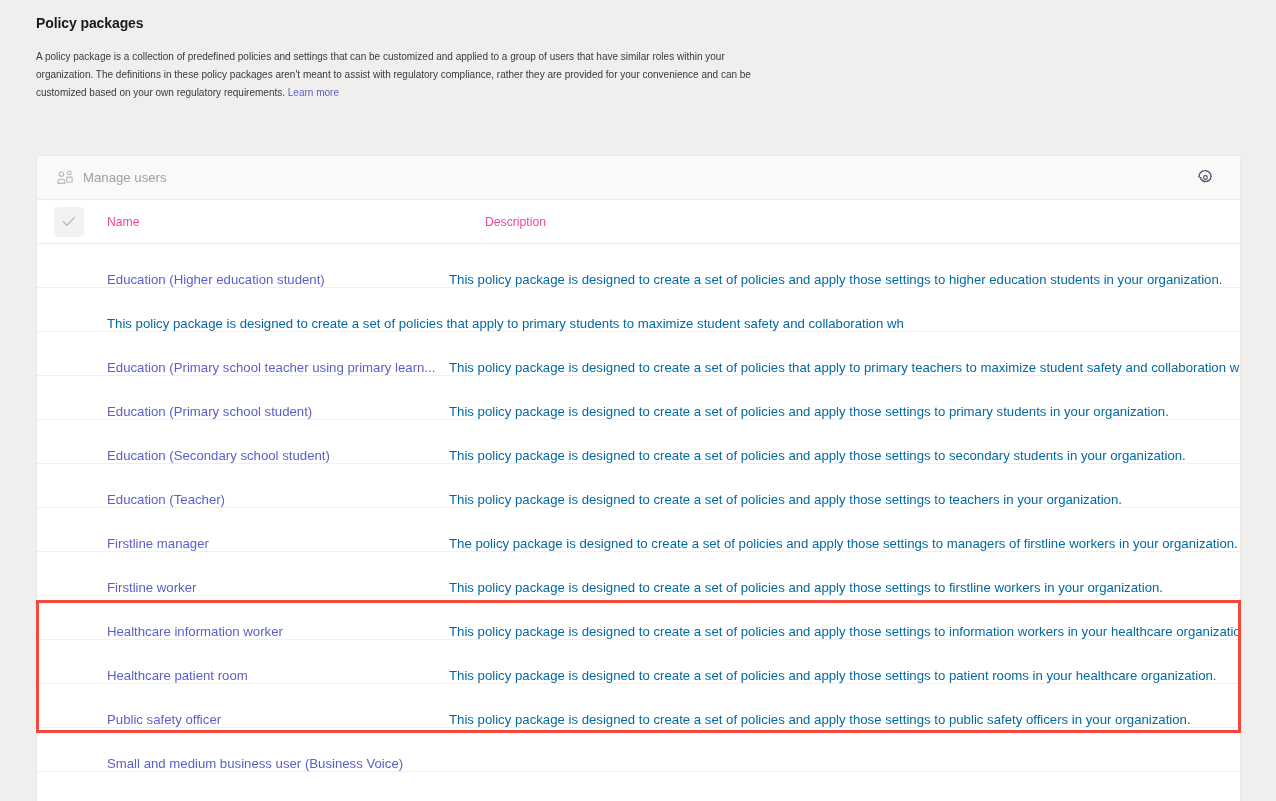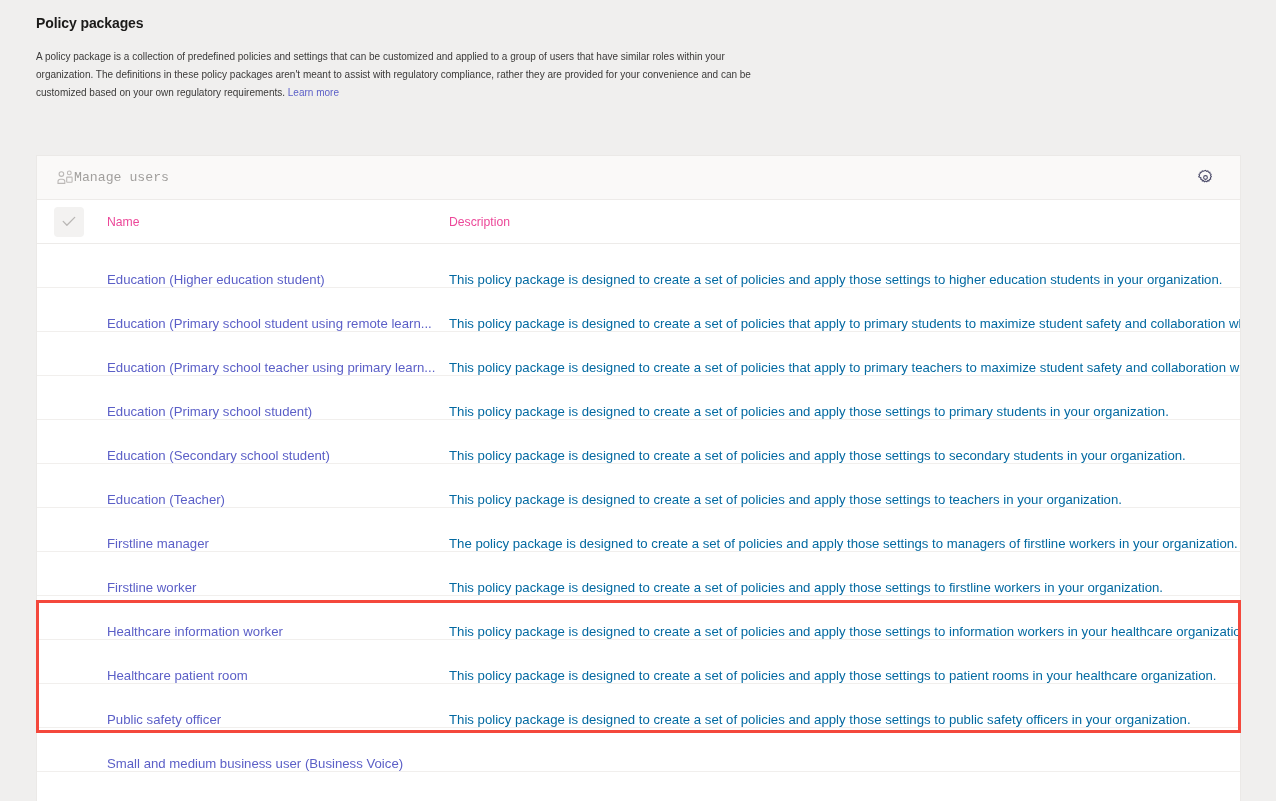--- a/index.html
+++ b/index.html
@@ -66,29 +66,29 @@
     background: #faf9f8;
     border-bottom: 1px solid #edebe9;
     display: flex;
     align-items: center;
     padding: 0 14px 0 14px;
     position: relative;
   }
   .cmd-btn {
     display: flex;
     align-items: center;
-    gap: 0;
+    gap: 9px;
     height: 32px;
     padding: 0 6px;
     border: none;
     background: transparent;
     font-size: 13.2px;
     color: #a19f9d;
     cursor: default;
-    font-family: Liberation Mono, monospace;
+    font-family: Liberation Sans, sans-serif;
   }
   .cmd-btn .ic { display: flex; align-items: center; }
   .cmd-right {
     margin-left: auto;
     display: flex;
     align-items: center;
     padding-right: 8px;
   }
   .gear-btn {
     width: 26px; height: 26px;
@@ -121,20 +121,21 @@
   }
   .col-name {
     width: 342px;
     flex: 0 0 342px;
     padding-right: 8px;
   }
   .col-desc {
     flex: 1 1 auto;
     min-width: 0;
     padding-right: 4px;
+    margin-left: 36px;
   }
   .th {
     font-size: 12.2px;
     color: #ec4899;
     font-weight: normal;
     white-space: nowrap;
     overflow: hidden;
   }
 
   .row {
@@ -234,21 +235,20 @@
       </div>
 
       <div id="rows">
           <div class="row">
             <div class="row-check"></div>
             <div class="cell-name">Education (Higher education student)</div>
             <div class="cell-desc">This policy package is designed to create a set of policies and apply those settings to higher education students in your organization.</div>
           </div>
           <div class="row">
             <div class="row-check"></div>
-            <div class="cell-name">Education (Primary school student using remote learn...</div>
             <div class="cell-desc">This policy package is designed to create a set of policies that apply to primary students to maximize student safety and collaboration wh</div>
           </div>
           <div class="row">
             <div class="row-check"></div>
             <div class="cell-name">Education (Primary school teacher using primary learn...</div>
             <div class="cell-desc">This policy package is designed to create a set of policies that apply to primary teachers to maximize student safety and collaboration wh</div>
           </div>
           <div class="row">
             <div class="row-check"></div>
             <div class="cell-name">Education (Primary school student)</div>

